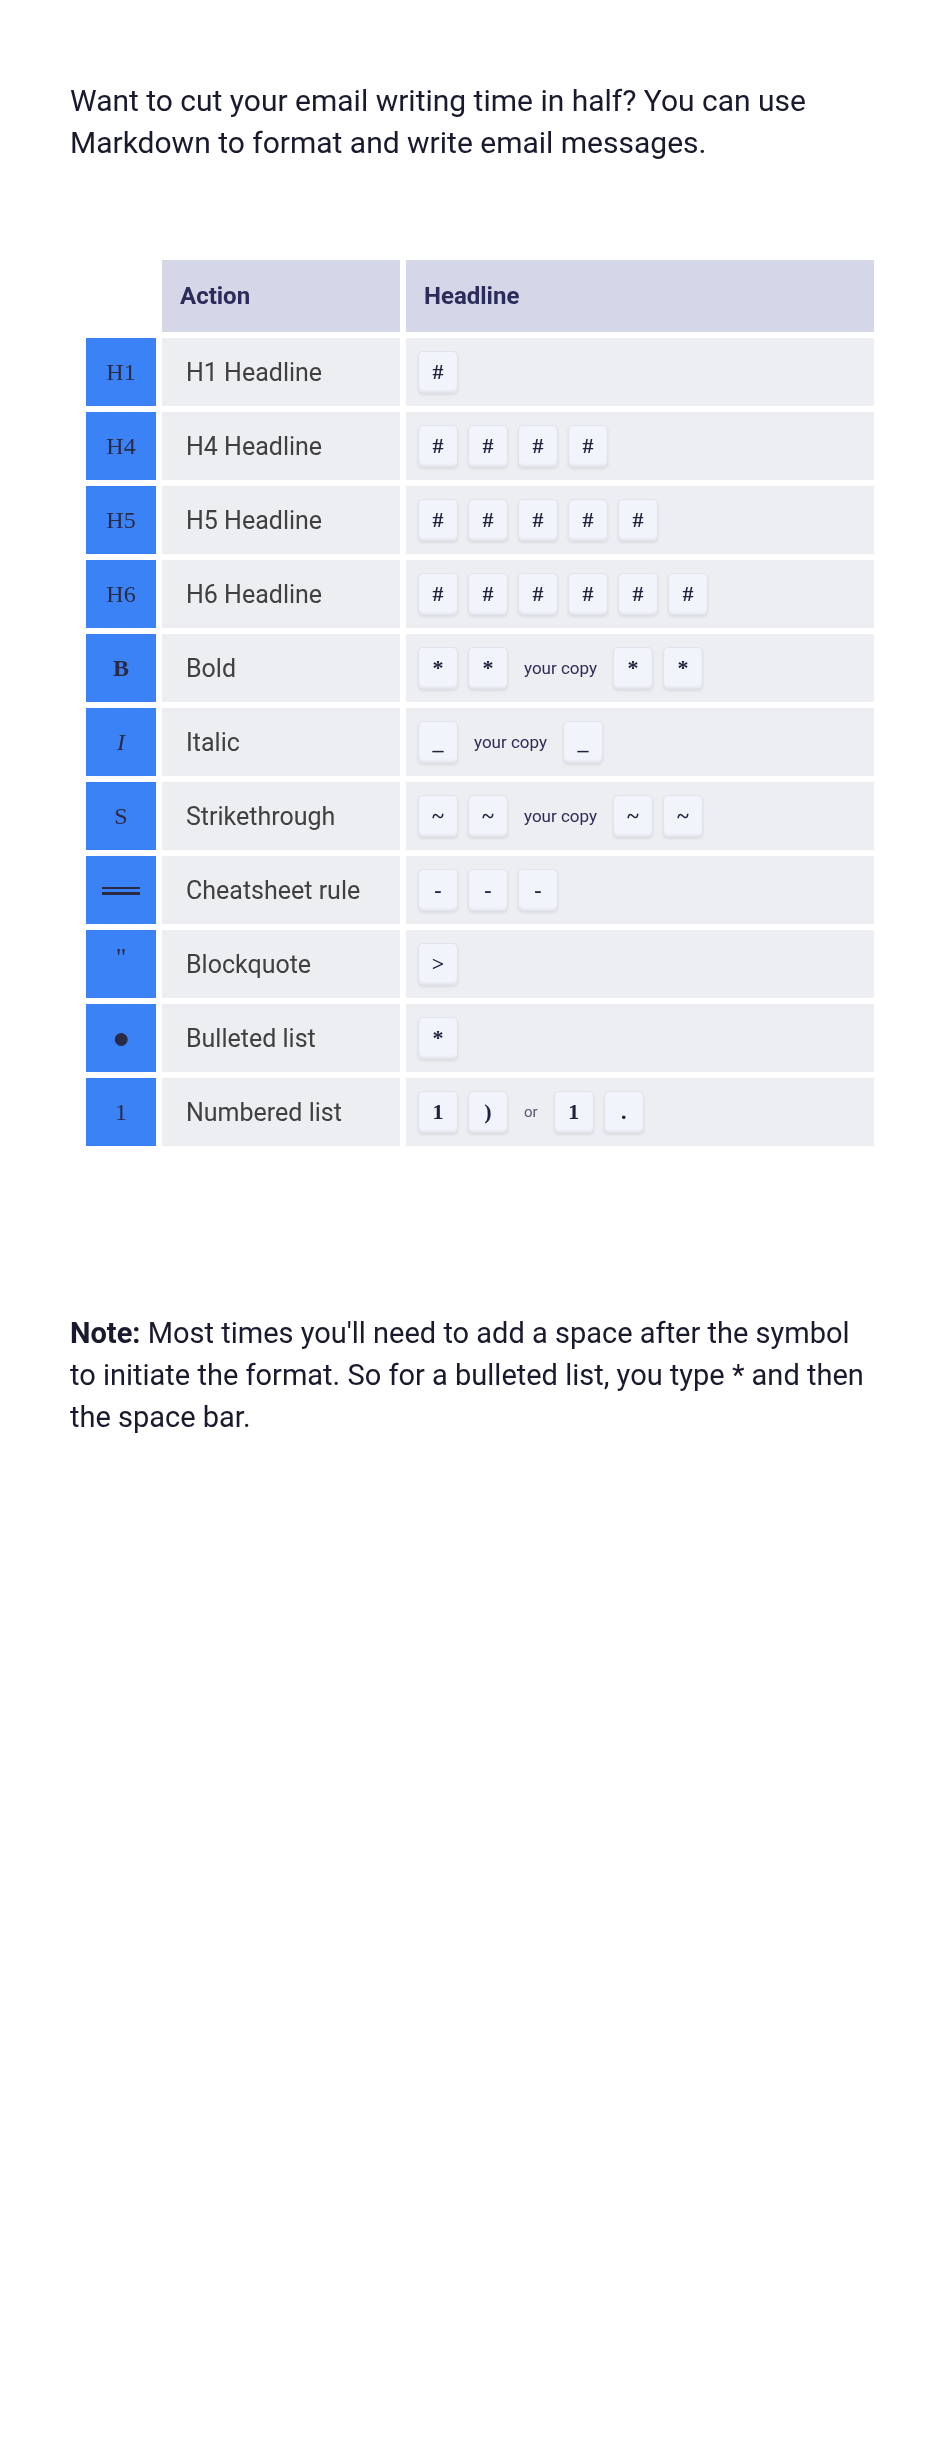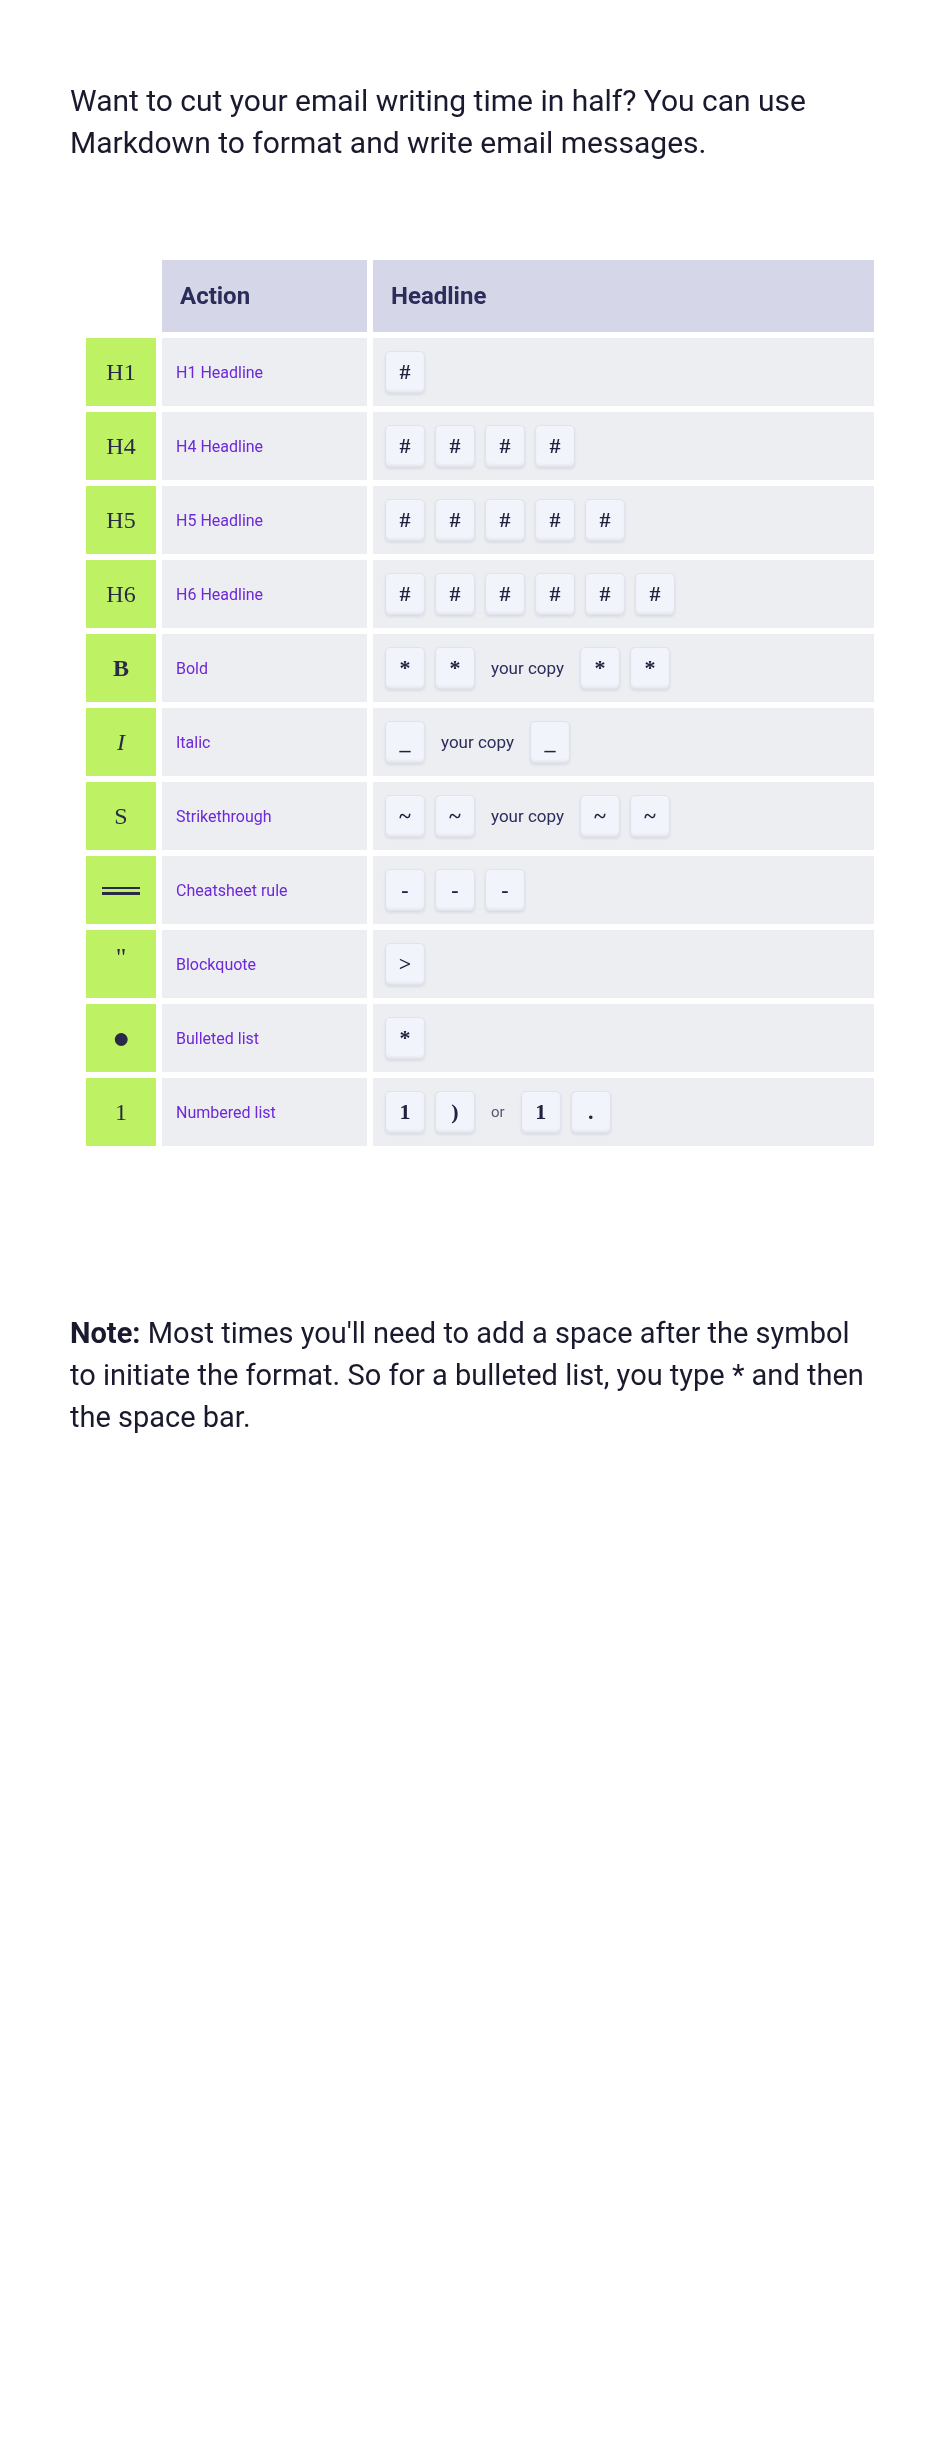--- a/index.html
+++ b/index.html
@@ -35,37 +35,37 @@
   }
   .th-blank { width: 70px; }
   .th-action, .th-markdown {
     background: #d5d7e8;
     color: #2c2c5a;
     font-weight: 700;
     font-size: 24px;
     text-align: left;
     padding: 22px 18px;
   }
-  .th-action { width: 205px; }
+  .th-action { width: 238px; }
   .cell-icon {
-    background: #bef264;
+    background: #3b82f6;
     text-align: center;
     vertical-align: middle;
     height: 68px;
     font-family: Georgia, "Times New Roman", serif;
     font-size: 24px;
     color: #2a2a45;
     font-weight: 400;
   }
   .cell-action {
     background: #edeef2;
-    padding: 0 14px;
+    padding: 0 24px;
     vertical-align: middle;
-    font-size: 16px;
-    color: #6d28d9;
+    font-size: 25px;
+    color: #404040;
   }
   .cell-md {
     background: #edeef2;
     padding: 0 12px;
     vertical-align: middle;
   }
   .keys {
     display: flex;
     align-items: center;
     gap: 10px;

